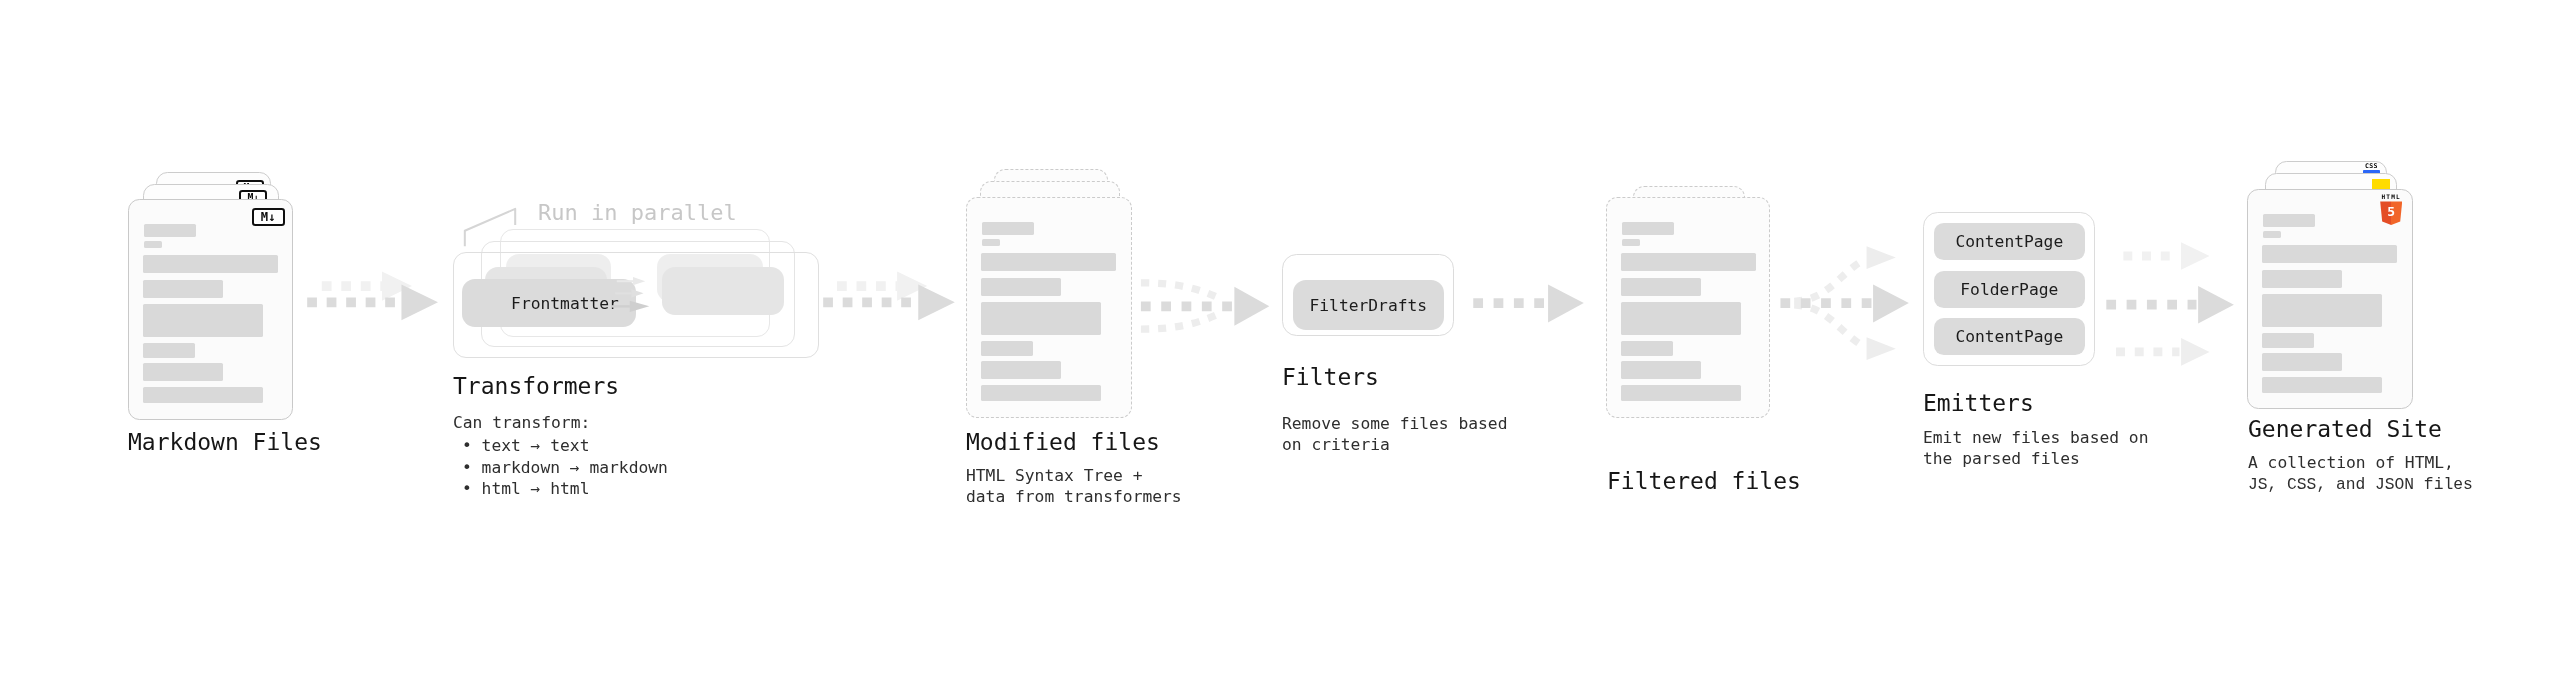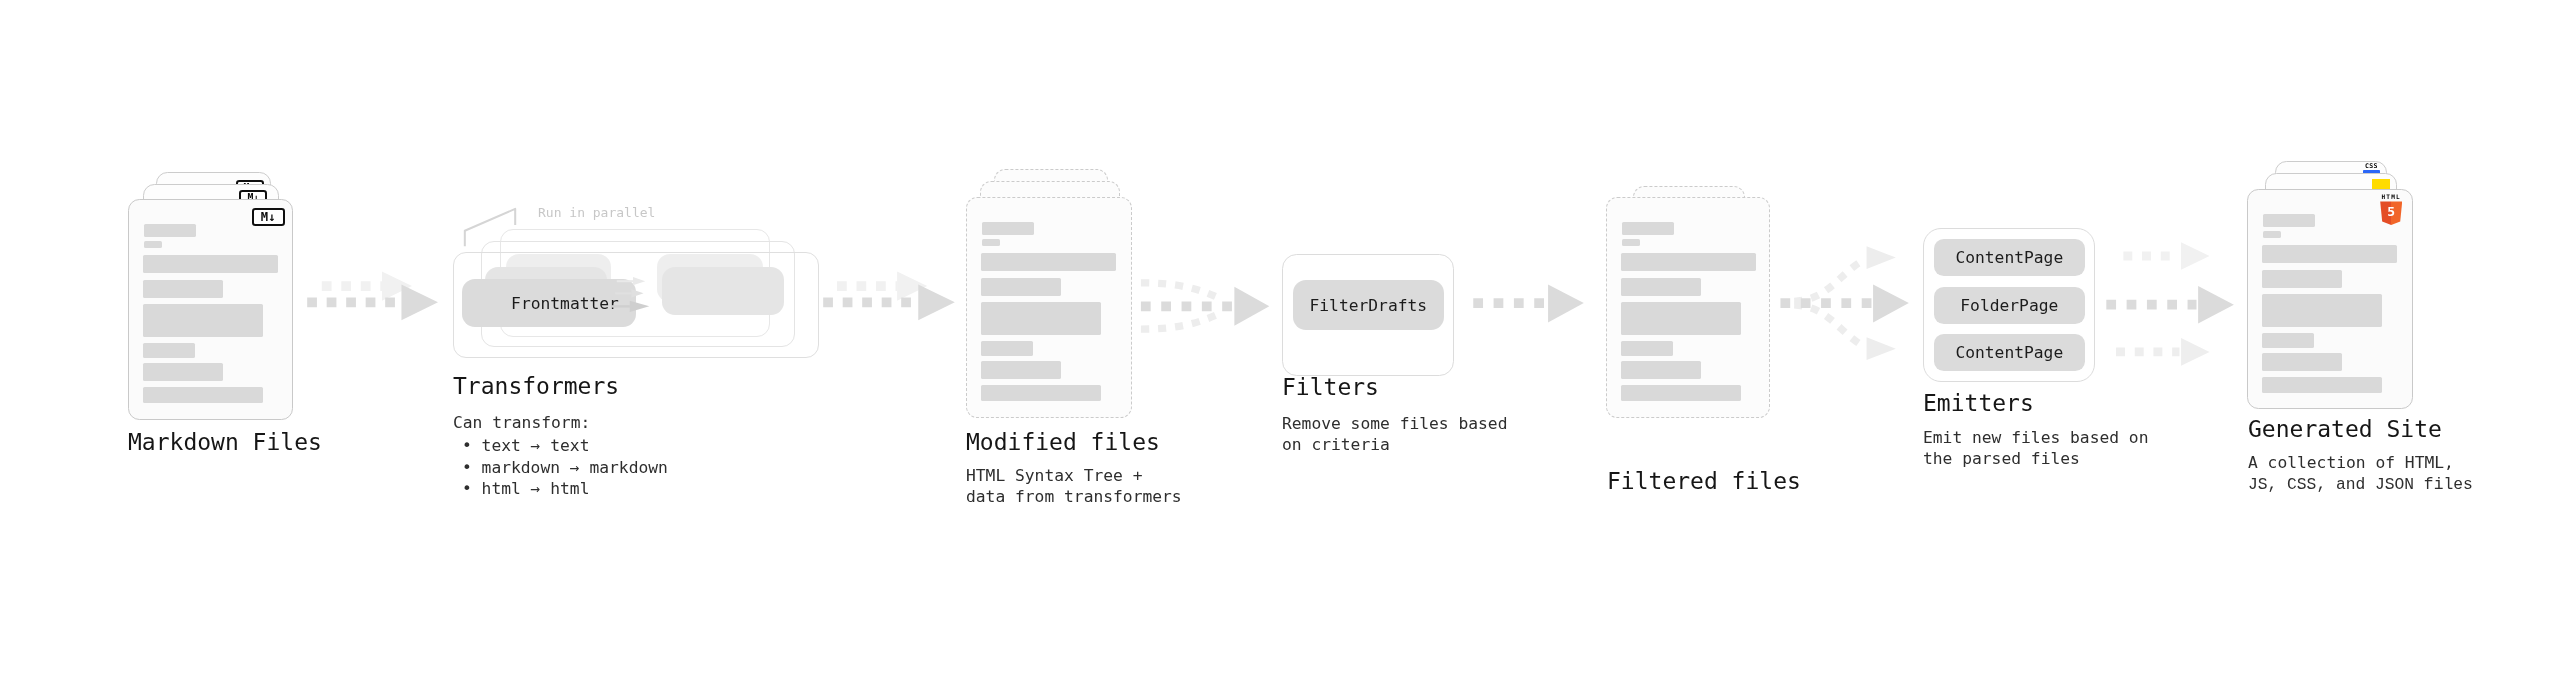--- a/index.html
+++ b/index.html
@@ -37,21 +37,21 @@
   .tcontainer{position:absolute;border:1.6px solid #e4e4e4;border-radius:13px;background:transparent;box-sizing:border-box;}
   .panel{position:absolute;background:#ffffff;border:1.6px solid #dcdcdc;border-radius:14.6px;box-sizing:border-box;}
   .pill{position:absolute;background:#dbdbdb;border-radius:13px;display:flex;align-items:center;justify-content:center;
     font-size:16.3px;color:#1c1c1c;white-space:nowrap;}
   .ghost1{background:#e5e5e5;}
   .ghost2{background:#eeeeee;}
   .epill{border-radius:9.8px;}
   
   .stage-title{position:absolute;font-size:23px;line-height:28px;color:#161616;white-space:nowrap;}
   .stage-desc{position:absolute;font-size:16.3px;line-height:19.5px;color:#2e2e2e;white-space:nowrap;}
-  .annotation{position:absolute;font-size:13px;line-height:19.5px;color:#c7c7c7;white-space:nowrap;}
+  .annotation{position:absolute;font-size:22px;line-height:19.5px;color:#c7c7c7;white-space:nowrap;}
   
   .overlay{position:absolute;left:0;top:0;pointer-events:none;}
 </style>
 </head>
 <body>
 
 <div class="canvas">
 
   <div class="sheet" style="left:156px;top:172px;width:115px;">
     <div class="md-badge md-small" style="right:6.5px;top:6.5px;">
@@ -108,43 +108,43 @@
       <i class="bar b4"></i>
     <i class="bar b5"></i>
       <i class="bar b6"></i>
     <i class="bar b7"></i>
       <i class="bar b8"></i>
   </div>
   <div class="stage-title" style="left:966px;top:428px;">Modified files</div>
   <div class="stage-desc" style="left:966px;top:466px;">HTML Syntax Tree +</div>
   <div class="stage-desc" style="left:966px;top:487px;">data from transformers</div>
 
-  <div class="panel" style="left:1282px;top:254px;width:172px;height:122px;">
+  <div class="panel" style="left:1282px;top:254px;width:172px;height:82px;">
     <div class="pill" style="left:9.8px;top:25px;width:151px;height:50px;">
         <span>FilterDrafts</span>
       </div>
   </div>
-  <div class="stage-title" style="left:1282px;top:373px;">Filters</div>
+  <div class="stage-title" style="left:1282px;top:363px;">Filters</div>
   <div class="stage-desc" style="left:1282px;top:414px;">Remove some files based</div>
   <div class="stage-desc" style="left:1282px;top:435px;">on criteria</div>
 
   <div class="sheet dashed" style="left:1633px;top:186px;width:112px;height:89px;"></div>
   <div class="doc dashed" style="left:1606px;top:197px;width:164px;height:221px;">
     <i class="bar b1"></i>
       <i class="bar b2"></i>
     <i class="bar b3"></i>
       <i class="bar b4"></i>
     <i class="bar b5"></i>
       <i class="bar b6"></i>
     <i class="bar b7"></i>
       <i class="bar b8"></i>
   </div>
   <div class="stage-title" style="left:1607px;top:427px;margin-top:40px;">Filtered files</div>
 
-  <div class="panel" style="left:1923px;top:228px;width:172px;height:154px;border-radius:18px;">
+  <div class="panel" style="left:1923px;top:212px;width:172px;height:154px;">
     <div class="pill epill" style="left:9.8px;top:9.8px;width:151px;height:37px;">
         <span>ContentPage</span>
       </div>
     <div class="pill epill" style="left:9.8px;top:58px;width:151px;height:37px;">
         <span>FolderPage</span>
       </div>
     <div class="pill epill" style="left:9.8px;top:105px;width:151px;height:37px;">
         <span>ContentPage</span>
       </div>
   </div>

